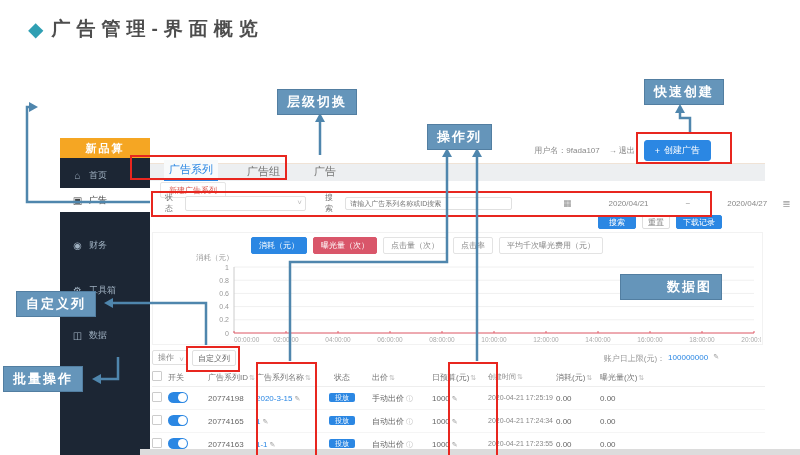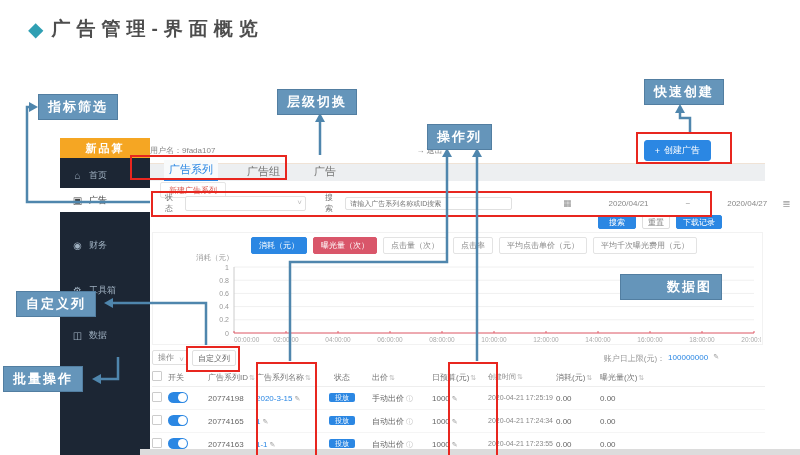--- a/index.html
+++ b/index.html
@@ -38,21 +38,21 @@
 
   .sidebar{position:absolute;left:0;top:2px;width:90px;height:317px;background:#1c2634;}
   .sb-brand{position:absolute;left:0;top:0;width:90px;height:20px;background:#f5a623;color:#fff;
             font-size:11px;font-weight:bold;line-height:20px;text-align:center;letter-spacing:2px;}
   .sb-item{position:absolute;left:0;width:90px;height:22px;display:flex;align-items:center;gap:6px;
            padding-left:12px;box-sizing:border-box;color:#9fb0c0;font-size:9px;}
   .sb-item.active{background:#fff;color:#444;height:24px;}
   .sb-ic{font-size:10px;width:11px;text-align:center;}
 
   .topbar{position:absolute;left:90px;top:2px;width:615px;height:26px;background:#fff;display:flex;
-          align-items:center;justify-content:space-between;gap:9px;padding-right:54px;box-sizing:border-box;
+          align-items:center;justify-content:flex-end;gap:9px;padding-right:54px;box-sizing:border-box;
           border-bottom:1px solid #f0e3d6;}
   .tb-user,.tb-logout{font-size:8px;color:#888;}
   .tb-logout{display:flex;gap:2px;align-items:center;}
   .btn-create{background:#2b87e3;color:#fff;font-size:9px;border:1px solid #2b87e3;border-radius:3px;
               padding:3px 10px;display:flex;gap:4px;align-items:center;}
 
   .tabstrip{position:absolute;left:90px;top:28px;width:615px;height:17px;background:#edeff1;
             display:flex;align-items:flex-end;padding-left:14px;gap:24px;box-sizing:border-box;}
   .tab{font-size:11px;color:#777;padding:2px 5px 2px;margin-top:24px;}
   .tab.active{color:#2b87e3;border-bottom:2px solid #2b87e3;background:#f8fafb;}
@@ -188,21 +188,20 @@
     <button class="btn-mini btn-blue" id="btn-search">搜索</button>
     <button class="btn-mini btn-plain" id="btn-reset">重置</button>
     <button class="btn-mini btn-blue" id="btn-download">下载记录</button>
 
     <div class="chartcard">
       <div class="chips" id="metric-chips">
           <span class="chip blue">消耗（元）</span>
           <span class="chip red">曝光量（次）</span>
           <span class="chip plain">点击量（次）</span>
           <span class="chip plain">点击率</span>
-          <span class="chip plain">平均点击单价（元）</span>
           <span class="chip plain">平均千次曝光费用（元）</span>
         </div>
       <svg id="chart-svg" width="605" height="93" viewBox="0 0 605 93">
           <text x="40" y="9" font-size="7.5" fill="#999">消耗（元）</text>
           <line x1="78" y1="82" x2="598" y2="82" stroke="#f0f0f0" stroke-width="1"></line>
           <text x="73" y="84.5" font-size="7" fill="#999" text-anchor="end">0</text>
           <line x1="78" y1="68.8" x2="598" y2="68.8" stroke="#f0f0f0" stroke-width="1"></line>
           <text x="73" y="71.3" font-size="7" fill="#999" text-anchor="end">0.2</text>
           <line x1="78" y1="55.599999999999994" x2="598" y2="55.599999999999994" stroke="#f0f0f0" stroke-width="1"></line>
           <text x="73" y="58.099999999999994" font-size="7" fill="#999" text-anchor="end">0.4</text>
@@ -323,21 +322,20 @@
       <polygon points="38,107 29,102 29,112"></polygon>
       <polygon points="320,113 315,122 325,122"></polygon>
       <polygon points="680,104 675,113 685,113"></polygon>
       <polygon points="447,148 442,157 452,157"></polygon>
       <polygon points="477,148 472,157 482,157"></polygon>
       <polygon points="104,303 113,298 113,308"></polygon>
       <polygon points="92,379 101,374 101,384"></polygon>
     </g>
   </svg>
 
-  <div class="callout" id="co-metric">指标筛选</div>
   <div class="callout" id="co-level">层级切换</div>
   <div class="callout" id="co-action">操作列</div>
   <div class="callout" id="co-quick">快速创建</div>
   <div class="callout" id="co-chart">数据图</div>
   <div class="callout" id="co-custom">自定义列</div>
   <div class="callout" id="co-batch">批量操作</div>
 
   <div class="bottom-strip"></div>
 </div>
 

